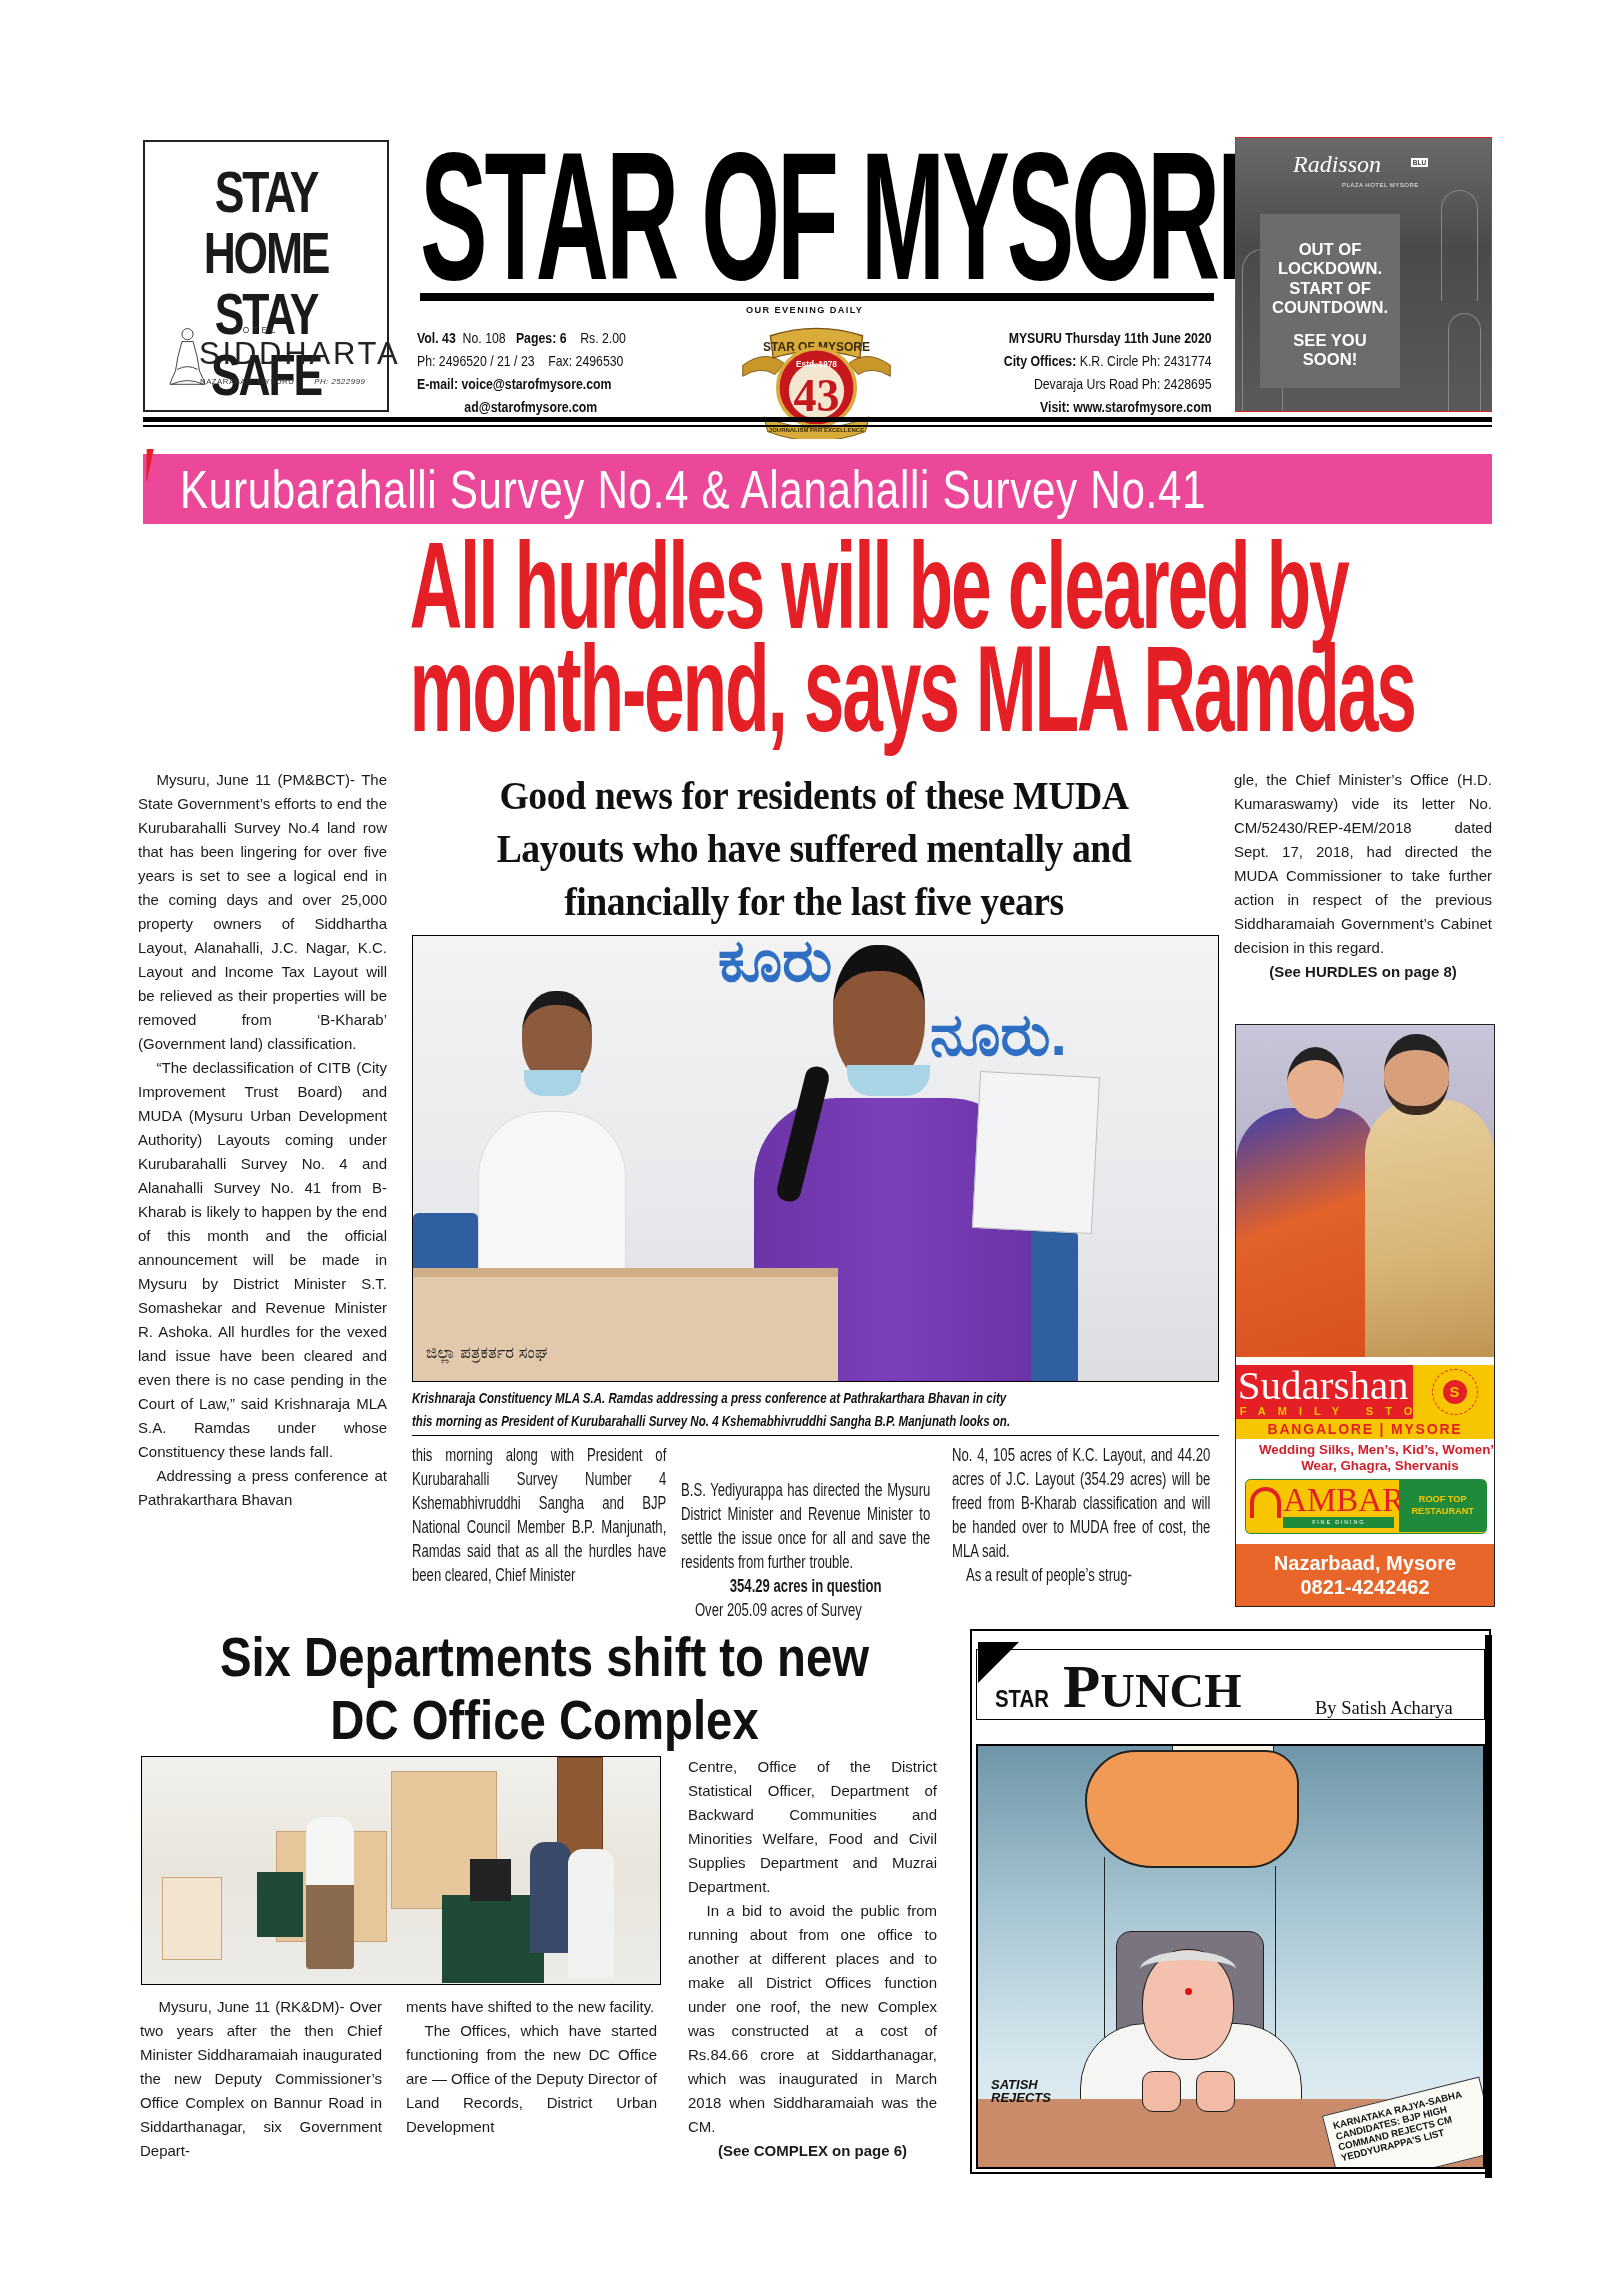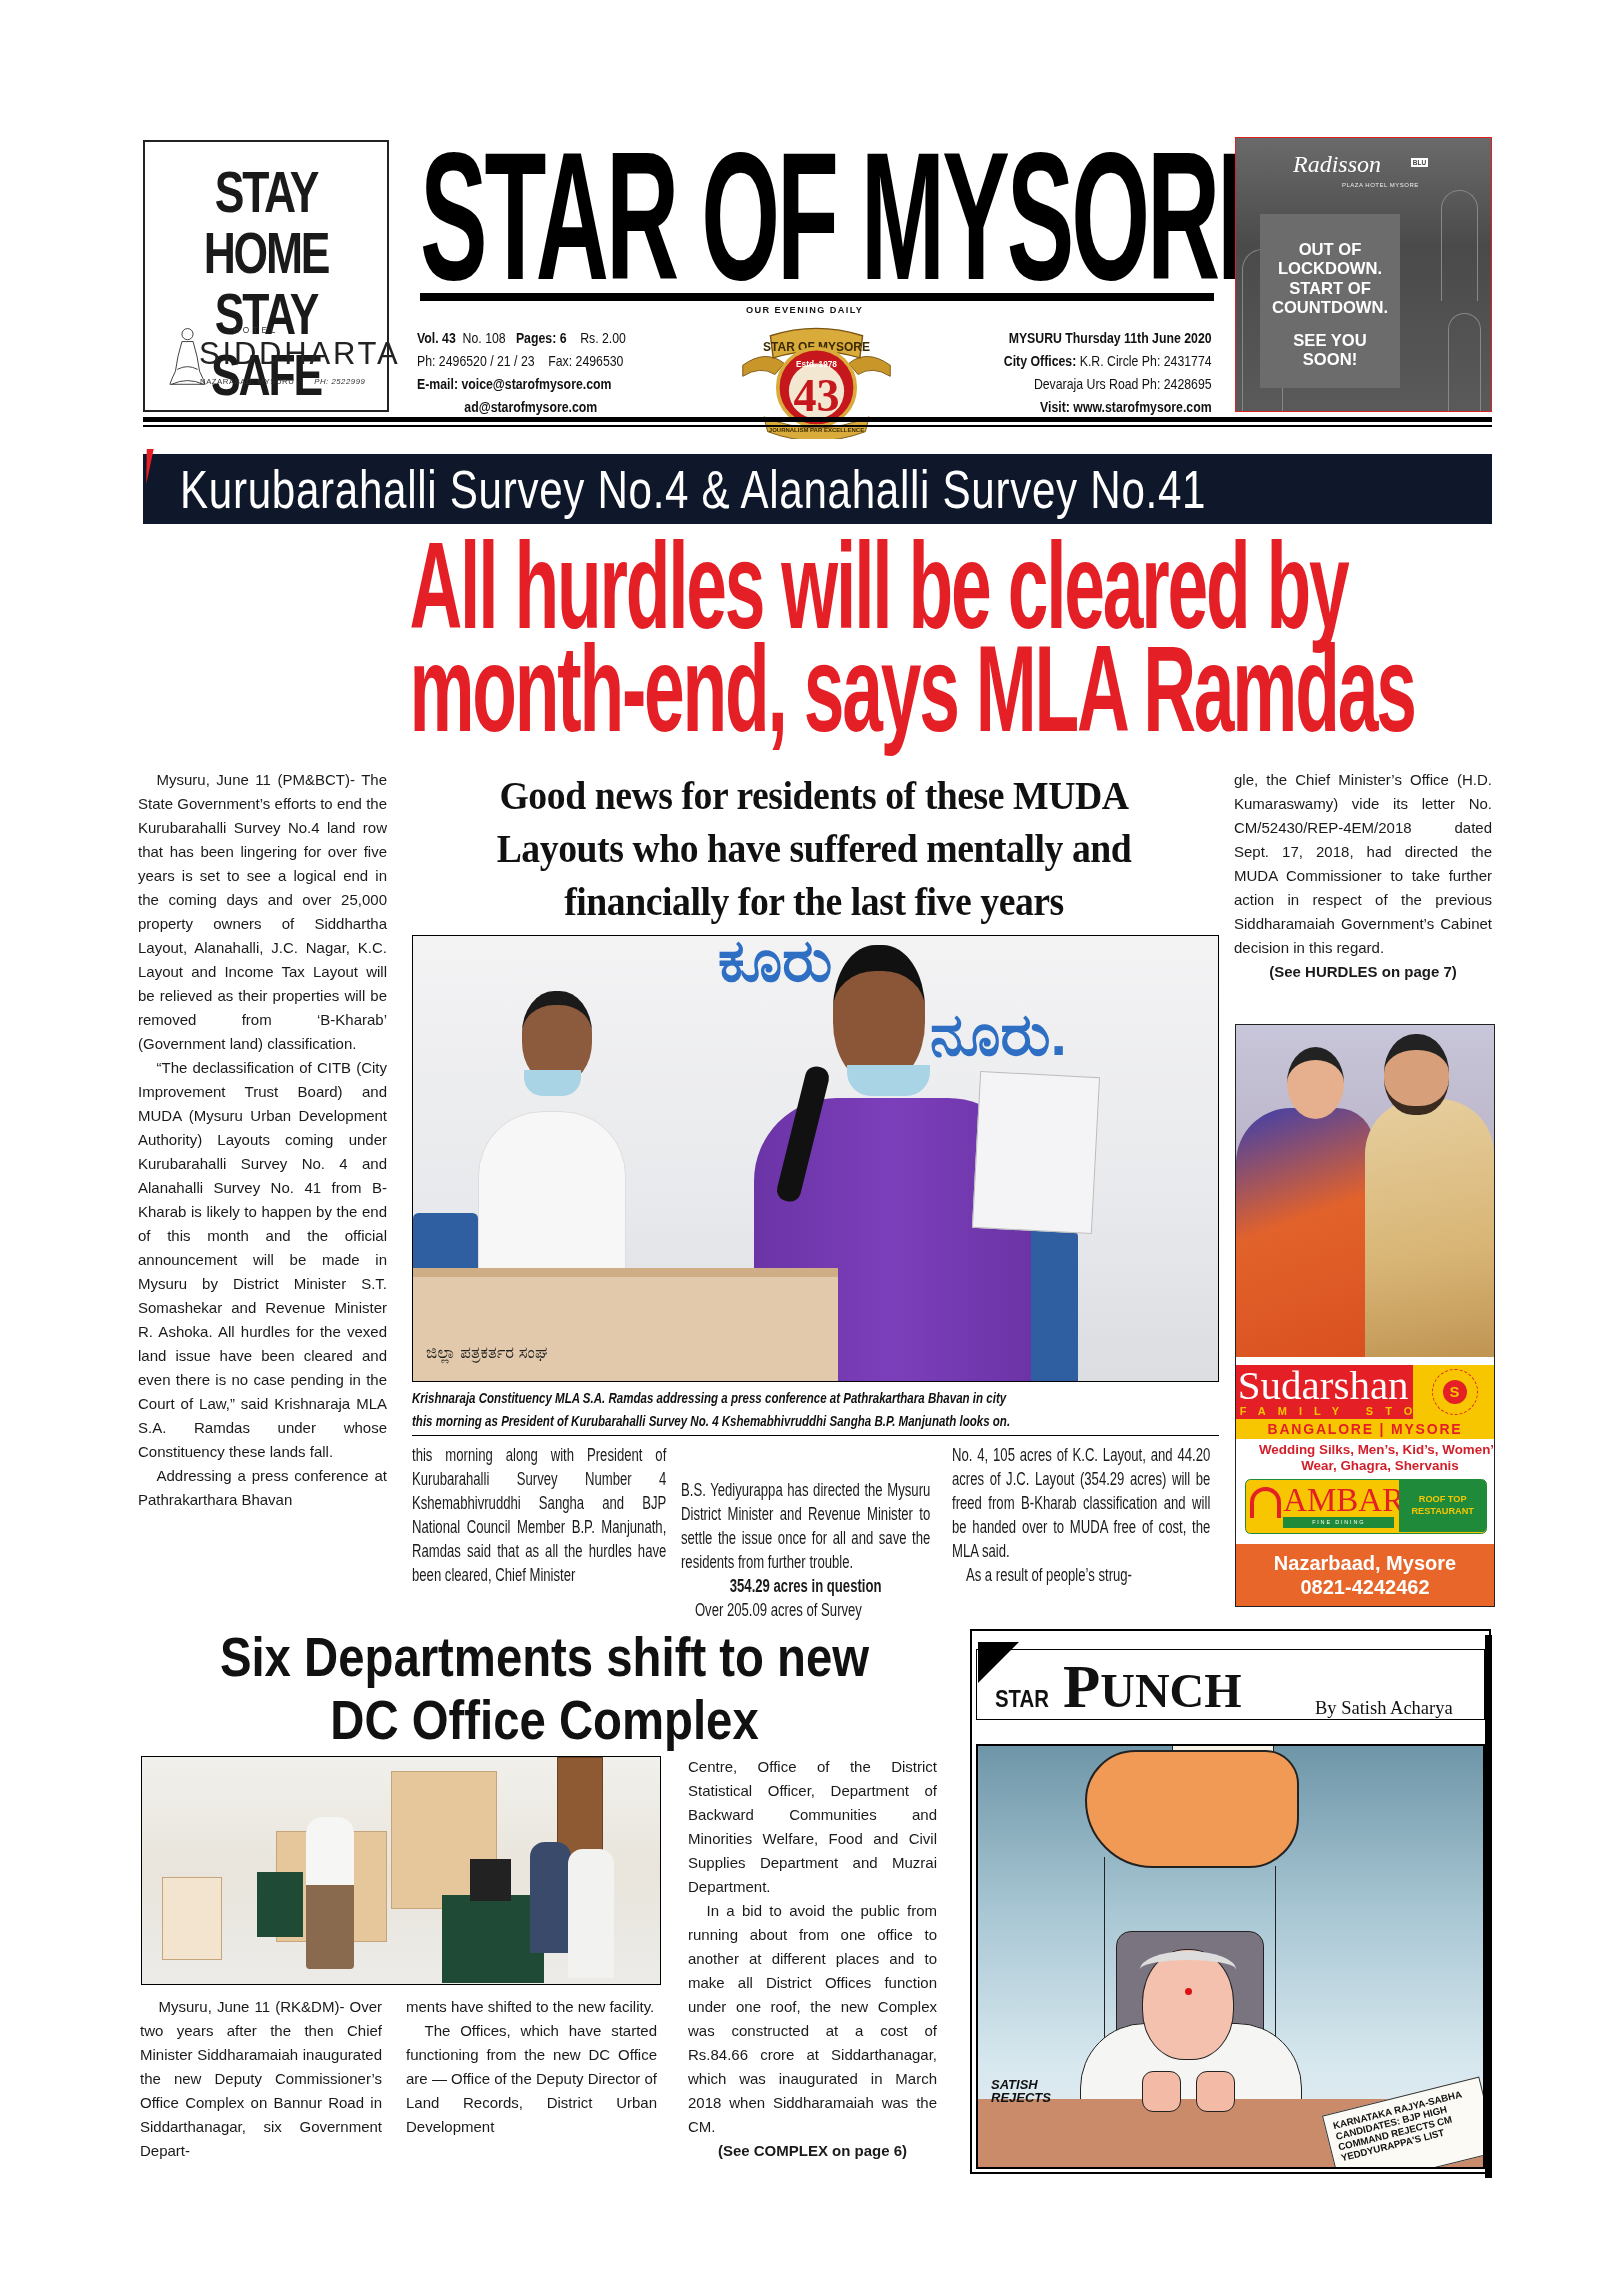--- a/index.html
+++ b/index.html
@@ -34,21 +34,21 @@
   .ad-right .blu { position: absolute; left: 175px; top: 20px; background: #fff; color: #444; font-size: 6.5px; padding: 0.9px 1.8px; font-weight: 700; }
   .ad-right .plaza { position: absolute; left: 106px; top: 44px; color: #eee; font-size: 6px; letter-spacing: 0.5px; }
   .ad-right .panel { position: absolute; left: 24px; top: 76px; width: 140px; height: 174px; background: #6c6c6c; color: #fff; text-align: center; font-weight: 700; font-size: 16.6px; line-height: 19.4px; padding-top: 26px; }
   .ad-right .panel .gap { height: 13px; }
   .ad-right .arch { position: absolute; border: 1.8px solid #888; border-bottom: none; border-radius: 28px 28px 0 0; }
 
   .head-rule1 { left: 143px; top: 417px; width: 1349px; height: 4.6px; background: #000; }
   .head-rule2 { left: 143px; top: 425px; width: 1349px; height: 1.8px; background: #000; }
 
   
-  .kicker { left: 143px; top: 454px; width: 1349px; height: 70px; background: #0f172a; color: #fff; }
+  .kicker { left: 143px; top: 454px; width: 1349px; height: 70px; background: #ec4899; color: #fff; }
   .kicker .flag { position: absolute; left: 0; top: -5.5px; width: 0; height: 0; border-left: 7.4px solid transparent; border-top: 35px solid #e41f26; transform: skewX(-12deg); }
   .kicker .txt { position: absolute; left: 37px; top: 5.5px; font-size: 54px; line-height: 59px; white-space: nowrap; transform: scaleX(0.78); transform-origin: left center; font-weight: 400; letter-spacing: 0.9px; }
 
   
   .headline { left: 138px; top: 535px; width: 1357px; color: #e41f26; font-weight: 700; font-family: "Liberation Sans", sans-serif; text-align: center; }
   .headline .l1 { font-size: 122px; line-height: 103px; white-space: nowrap; letter-spacing: -3.7px; transform: scaleX(0.60); transform-origin: center; display: block; }
   .headline .l2 { font-size: 122px; line-height: 103px; white-space: nowrap; letter-spacing: -3.7px; transform: scaleX(0.60); transform-origin: center; display: block; margin-top: 0; }
 
   
   .col { font-size: 15px; line-height: 24px; text-align: justify; color: #1a1a1a; hyphens: manual; }
@@ -269,21 +269,21 @@
 </div>
 <div class="abs col cond col4">
   <div class="inner">
     <p style="text-indent:0;">No. 4, 105 acres of K.C. Layout, and 44.20 acres of J.C. Layout (354.29 acres) will be freed from B-Kharab classification and will be handed over to MUDA free of cost, the MLA said.</p>
     <p>As a result of people’s strug-</p>
   </div>
 </div>
 
 <div class="abs col col-right">
   <p style="text-indent:0;">gle, the Chief Minister’s Office (H.D. Kumaraswamy) vide its letter No. CM/52430/REP-4EM/2018 dated Sept. 17, 2018, had directed the MUDA Commissioner to take further action in respect of the previous Siddharamaiah Government’s Cabinet decision in this regard.</p>
-  <p class="see">(See HURDLES on page 7)</p>
+  <p class="see">(See HURDLES on page 8)</p>
 </div>
 
 <div class="abs ad-sud">
   <div class="photo">
     <div class="woman"></div>
     <div class="man"></div>
     <div class="head-w"></div>
     <div class="head-m"></div>
   </div>
   <div class="brand">Sudarshan</div>

